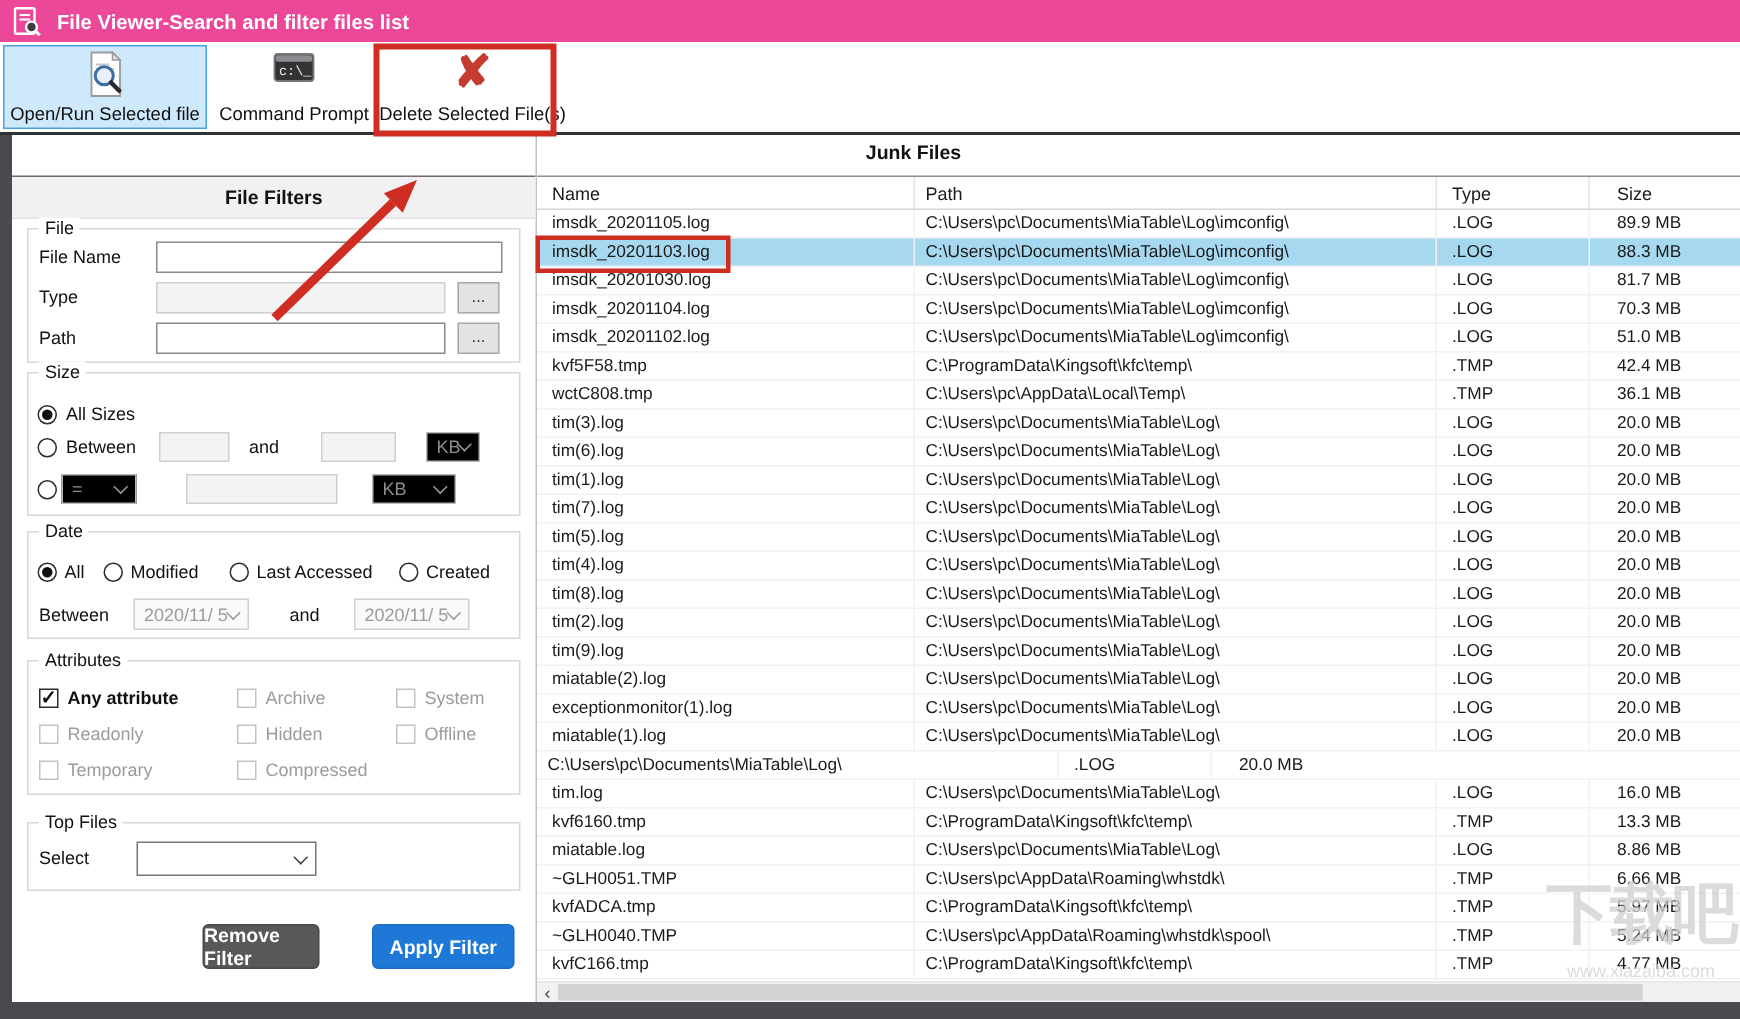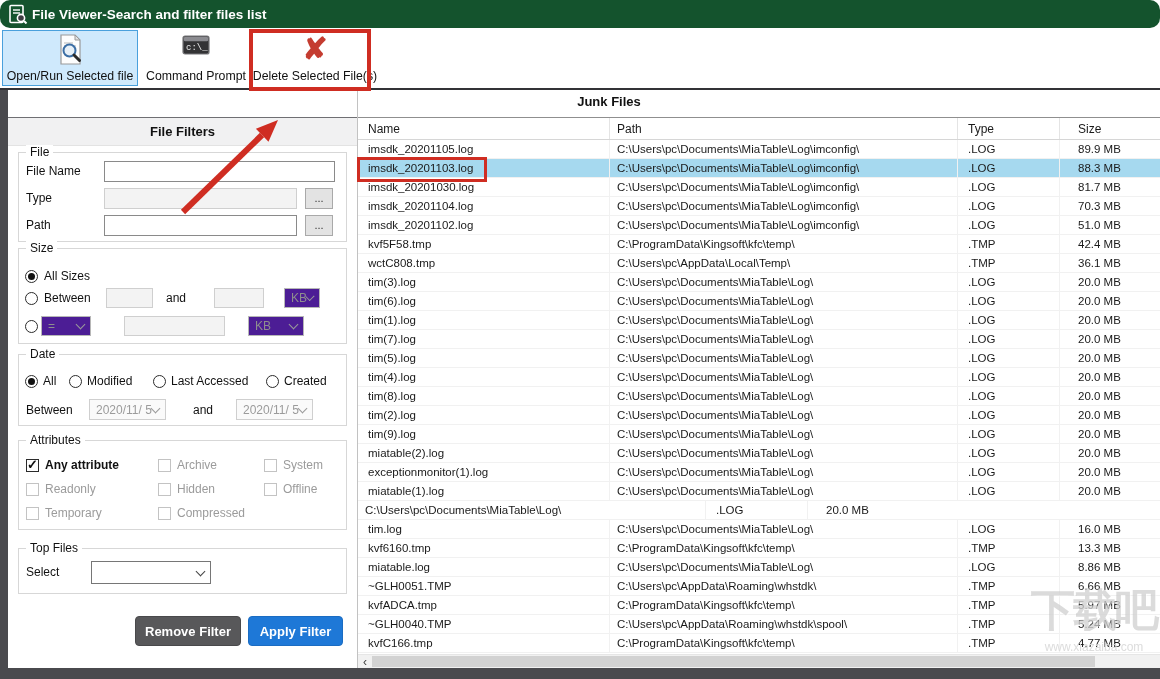--- a/index.html
+++ b/index.html
@@ -1,21 +1,21 @@
 <!DOCTYPE html>
 <html><head>
 <meta charset="utf-8">
 <style>
   html,body{margin:0;padding:0;}
   .stage{position:relative;width:1160px;height:679px;background:#fff;overflow:hidden;
          font-family:"Liberation Sans",sans-serif;}
 
   
-  .titlebar{position:absolute;left:0;top:0;width:100%;height:28px;background:#14532d;
-            display:flex;align-items:center;gap:4px;padding-left:8px;box-sizing:border-box;border-radius:10px;}
+  .titlebar{position:absolute;left:0;top:0;width:100%;height:28px;background:#ec4899;
+            display:flex;align-items:center;gap:10px;padding-left:8px;box-sizing:border-box;}
   .titlebar .ttl{color:#fff;font-size:13.5px;font-weight:bold;}
 
   
   .toolbar{position:absolute;left:0;top:28px;width:100%;height:62px;background:#fff;
            border-bottom:2px solid #323236;box-sizing:border-box;display:flex;padding:2px 0 0 2px;}
   .tbtn{display:flex;flex-direction:column;align-items:center;justify-content:space-between;
         height:56px;padding:3px 2px 2px;box-sizing:border-box;border:1px solid transparent;}
   .tbtn .lbl{font-size:12.3px;color:#111;white-space:nowrap;}
   .tbtn.sel{background:#cfe9fc;border-color:#4aa0dc;}
   .w1{width:136px}.w2{width:112px;margin-left:2px}.w3{width:122px;margin-left:2px}.w4{width:88px;margin-left:6px}
@@ -34,21 +34,21 @@
   .group{position:absolute;border:1px solid #d7d7d7;background:#fff;}
   .legend{position:absolute;top:-8px;left:7px;background:#fff;padding:0 4px;font-size:12px;color:#111;white-space:nowrap;}
   .flabel{position:absolute;font-size:12px;color:#111;white-space:nowrap;}
   .dis-t{color:#9b9b9b;text-align:center;}
   .bold-t{font-weight:bold;}
   .tinput{position:absolute;border:1px solid #8a8a8a;background:#fff;box-sizing:border-box;
           font-size:12px;padding:0 4px;font-family:inherit;outline:none;}
   .tinput.dis{border-color:#cfcfcf;background:#f3f3f3;}
   .browse{position:absolute;border:1px solid #a9a9a9;background:#e3e3e3;font-size:11px;text-align:center;
           box-sizing:border-box;color:#333;line-height:19px;cursor:default;}
-  .combo{position:absolute;box-sizing:border-box;border:1px solid #b7b7b7;background:#4c1d95;color:#8e8e8e;
+  .combo{position:absolute;box-sizing:border-box;border:1px solid #b7b7b7;background:#000000;color:#8e8e8e;
          font-size:12px;display:flex;align-items:center;padding-left:6px;}
   .combo .chev{margin-left:auto;margin-right:6px;width:6px;height:6px;border-right:1.4px solid #9a9a9a;
                border-bottom:1.4px solid #9a9a9a;transform:rotate(45deg);margin-top:-3px;}
   .combo.lite{background:#fafafa;border-color:#cfcfcf;color:#9b9b9b;}
   .combo.white{background:#fff;border-color:#767676;color:#111;}
   .combo.white .chev{border-color:#444;}
   .rb{position:absolute;width:13px;height:13px;border:1px solid #2b2b2b;border-radius:50%;
       background:#fff;box-sizing:border-box;}
   .rb.checked::after{content:"";position:absolute;left:2px;top:2px;width:7px;height:7px;border-radius:50%;background:#111;}
   .cb{position:absolute;width:13px;height:13px;border:1px solid #2b2b2b;background:#fff;box-sizing:border-box;}
@@ -225,21 +225,21 @@
 
     <div class="group" style="left:10px;top:458px;width:327px;height:44px;">
       <span class="legend">Top Files</span>
       <span class="flabel" style="left:7px;top:16px;">Select</span>
       <div class="combo white" style="left:72px;top:12px;width:120px;height:23px;">
         <span></span>
           <span class="chev"></span>
       </div>
     </div>
 
-    <div class="pbtn gray" style="left:127px;top:526px;width:106px;height:30px;">Remove Filter</div>
+    <div class="pbtn gray" style="left:127px;top:526px;width:78px;height:30px;">Remove Filter</div>
     <div class="pbtn blue" style="left:240px;top:526px;width:95px;height:30px;">Apply Filter</div>
   </div>
 
   <div class="tarea">
     <div class="ttitle">Junk Files</div>
     <div class="thead">
       <div class="thcell c0">Name</div>
       <div class="thcell c1">Path</div>
       <div class="thcell c2">Type</div>
       <div class="thcell c3">Size</div>

